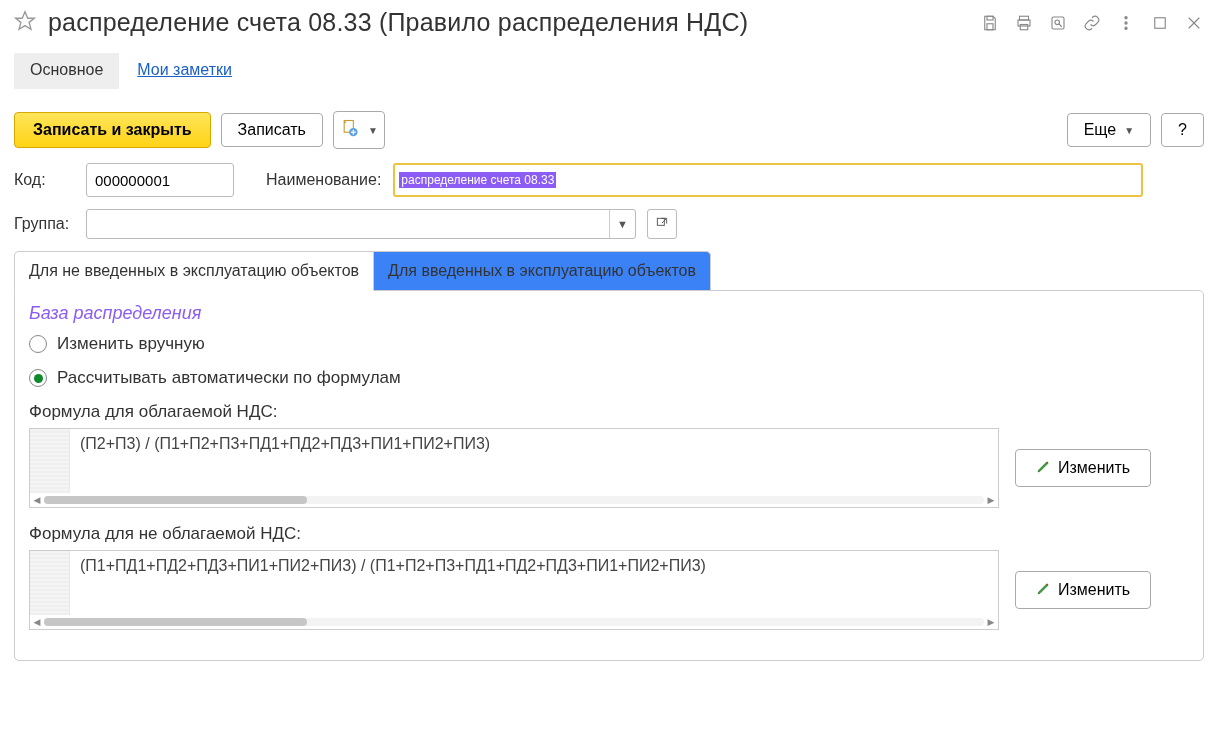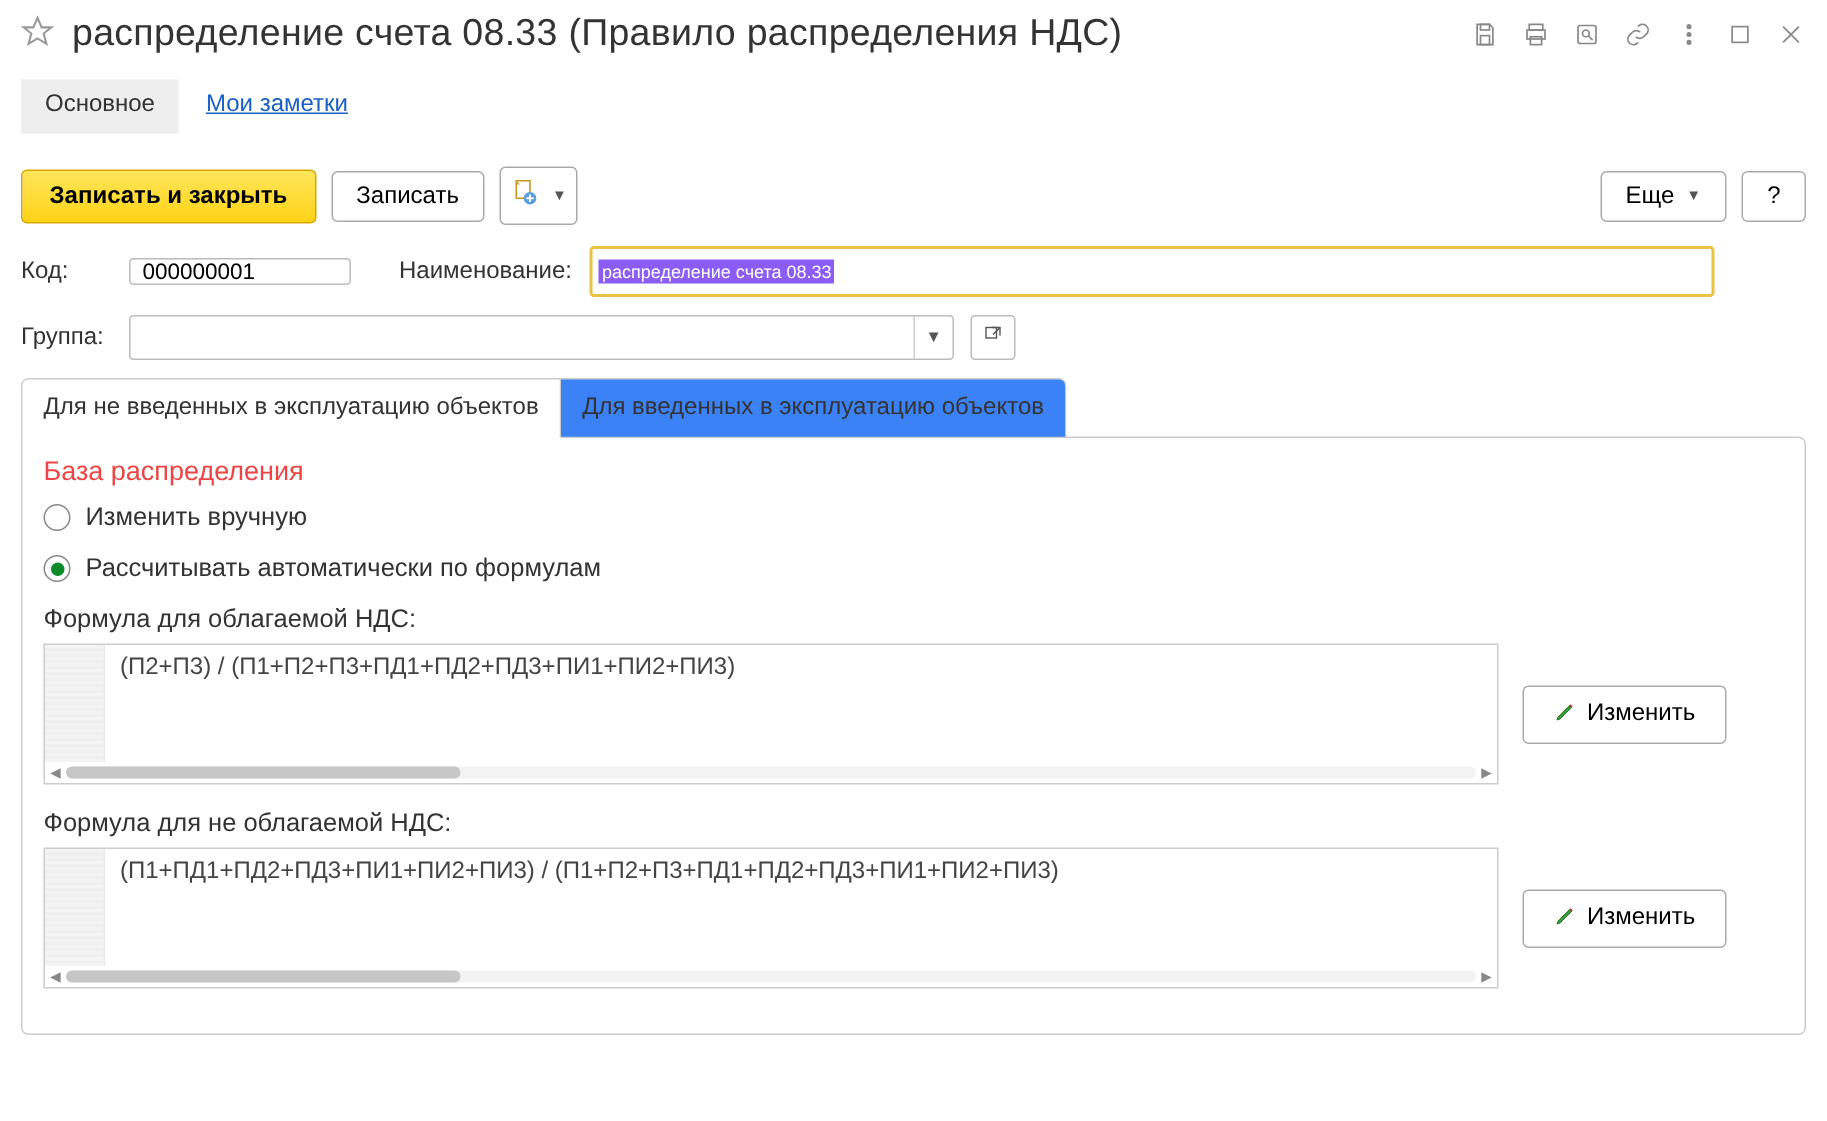--- a/index.html
+++ b/index.html
@@ -66,21 +66,21 @@
       display: flex;
       gap: 12px;
       align-items: center;
       margin-bottom: 12px;
     }
     .form-label { font-size: 16px; color: #333; min-width: 60px; }
     input.text {
       border: 1px solid #bbb;
       padding: 5px 8px;
       font-size: 15px;
-      height: 18px;
+      height: 34px;
       border-radius: 3px;
     }
     .name-input-wrap {
       flex: 1;
       border: 2px solid #e9c341;
       border-radius: 3px;
       height: 34px;
       display: flex;
       align-items: center;
       padding: 0 4px;
@@ -127,33 +127,33 @@
       background: #fff;
       border-bottom: 1px solid #fff;
       border-right: 1px solid #ccc;
     }
     .subtab:not(.active) { border-left: none; border-top-right-radius: 5px;}
     .panel {
       border: 1px solid #ccc;
       border-radius: 0 5px 5px 5px;
       padding: 12px 14px 14px 14px;
     }
-    .section-title { color: #ef4444; font-size: 18px; margin-bottom: 10px; }
+    .section-title { color: #8b5cf6; font-size: 18px; margin-bottom: 10px; font-style: italic; }
     .radio-row { display: flex; align-items: center; gap: 10px; margin: 6px 0 14px 0; font-size: 17px; cursor:pointer;}
     .radio {
       width: 18px; height: 18px; border: 1px solid #888; border-radius: 50%;
       display: inline-flex; align-items: center; justify-content: center;
     }
     .radio.checked::after { content:""; width:9px;height:9px;background:#0a8a2a;border-radius:50%;}
     .formula-label { font-size: 17px; margin-top: 6px; margin-bottom: 6px; }
     .formula-group { display:flex; gap:16px; align-items:center; margin-bottom: 16px; }
     .formula-box {
       border: 1px solid #ccc;
       width: 970px;
-      height: 94px;
+      height: 80px;
       position: relative;
       display: flex;
       flex-direction: column;
     }
     .formula-content {
       flex: 1;
       display: flex;
       overflow: hidden;
     }
     .gutter {

